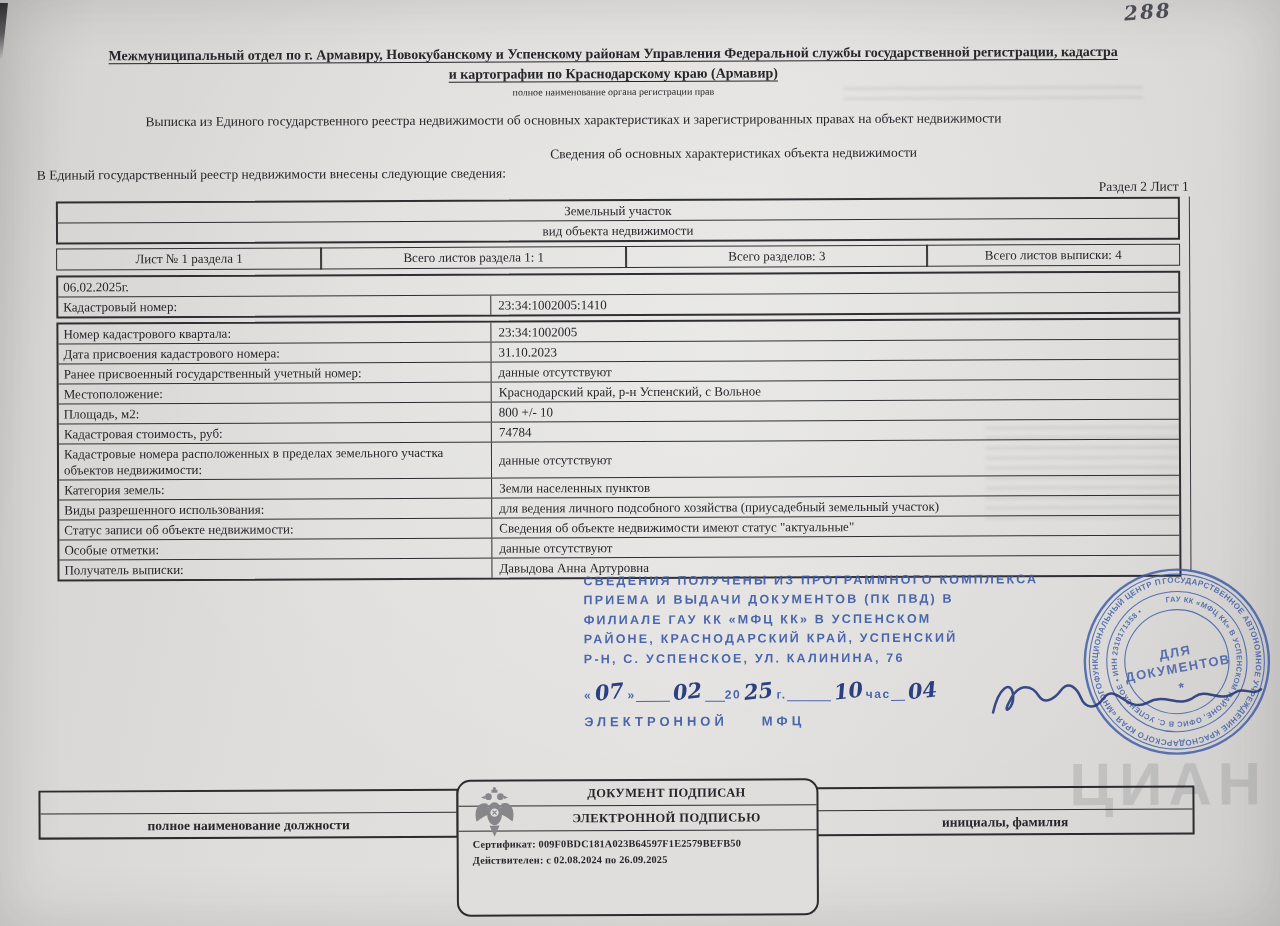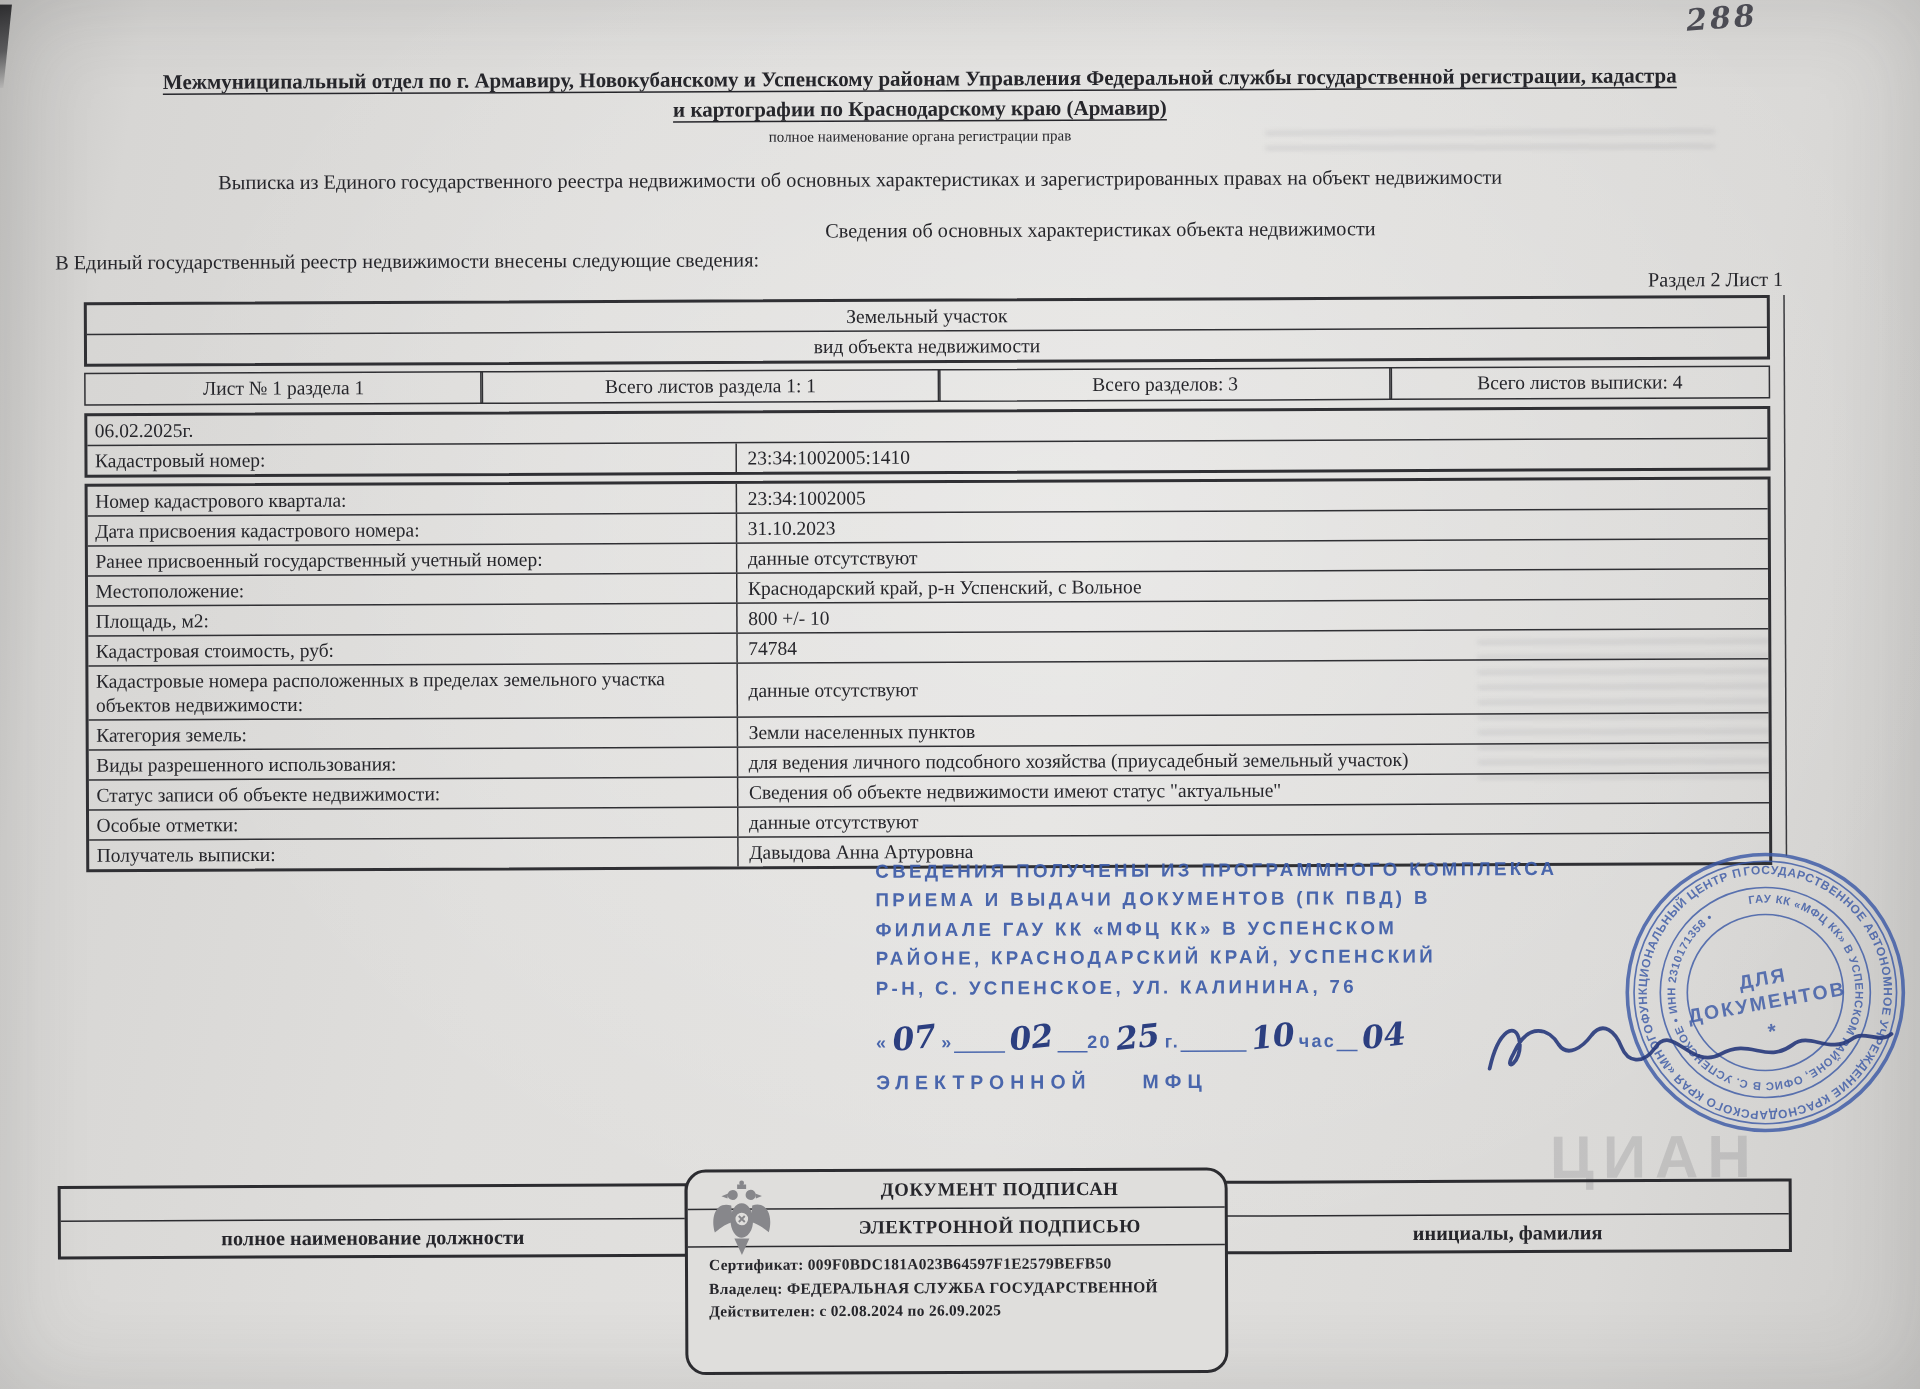--- a/index.html
+++ b/index.html
@@ -11,21 +11,21 @@
     font-family:"Liberation Serif",serif;color:#26262b;
     box-shadow:inset 0 0 60px rgba(60,60,62,.18);
   }
   .sheet{position:absolute;inset:0;transform:rotate(-0.25deg);}
   
   .corner-wedge{position:absolute;left:0;top:0;width:10px;height:56px;
     background:linear-gradient(168deg,#2c2c2e 0%,#59595b 55%,rgba(90,90,92,0) 100%);
     clip-path:polygon(0 0,100% 0,40% 100%,0 100%);}
   .artifact{position:absolute;background:repeating-linear-gradient(180deg,rgba(108,110,118,.12) 0 3px,rgba(0,0,0,0) 3px 10px);filter:blur(1.5px);}
   .hw-pagenum{position:absolute;left:1126px;top:2px;font-family:"DejaVu Serif",serif;font-style:italic;font-weight:700;font-size:20px;color:#4c4c54;transform:rotate(-4deg);letter-spacing:2px;}
-  .watermark{position:absolute;left:1032px;top:752px;font-family:"Liberation Sans",sans-serif;font-weight:800;font-size:40px;letter-spacing:6px;color:rgba(138,138,144,.30);}
+  .watermark{position:absolute;left:1068px;top:752px;font-family:"Liberation Sans",sans-serif;font-weight:800;font-size:60px;letter-spacing:6px;color:rgba(138,138,144,.30);}
 
   
   .org-block{position:absolute;left:30px;top:44px;width:1170px;text-align:center;font-weight:700;font-size:14px;line-height:20px;}
   .org-block .u{text-decoration:underline;text-underline-offset:3px;}
   .org-caption{position:absolute;left:30px;top:86px;width:1170px;text-align:center;font-size:10px;}
   .doc-title{position:absolute;left:0;top:112px;width:1150px;text-align:center;font-size:13.5px;}
   .section-title{position:absolute;left:150px;top:146px;width:1170px;text-align:center;font-size:13.5px;}
   .intro-line{position:absolute;left:38px;top:165px;font-size:13.5px;}
   .sheet-label{position:absolute;right:90px;top:181px;font-size:13.5px;}
 
@@ -249,19 +249,18 @@
         <path d="M29,18 C39,15 43,25 40,36 C35,32 32,30 28,29 Z"></path>
         <path d="M17,40 L22,51 L27,40 Z"></path>
       </g>
       <circle cx="22" cy="27" r="4.2" fill="#dfdedc"></circle>
       <path d="M20,25 l4,4 M24,25 l-4,4" stroke="#87878b" stroke-width="1.3"></path>
     </svg>
     <div class="esig-row">ДОКУМЕНТ ПОДПИСАН</div>
     <div class="esig-row">ЭЛЕКТРОННОЙ ПОДПИСЬЮ</div>
     <div class="esig-details">
       <div>Сертификат: 009F0BDC181A023B64597F1E2579BEFB50</div>
-      <div>Владелец: ФЕДЕРАЛЬНАЯ СЛУЖБА ГОСУДАРСТВЕННОЙ</div>
       <div>Действителен: с 02.08.2024 по 26.09.2025</div>
     </div>
   </div>
 
  </div>
 </div>
 
 </body></html>

